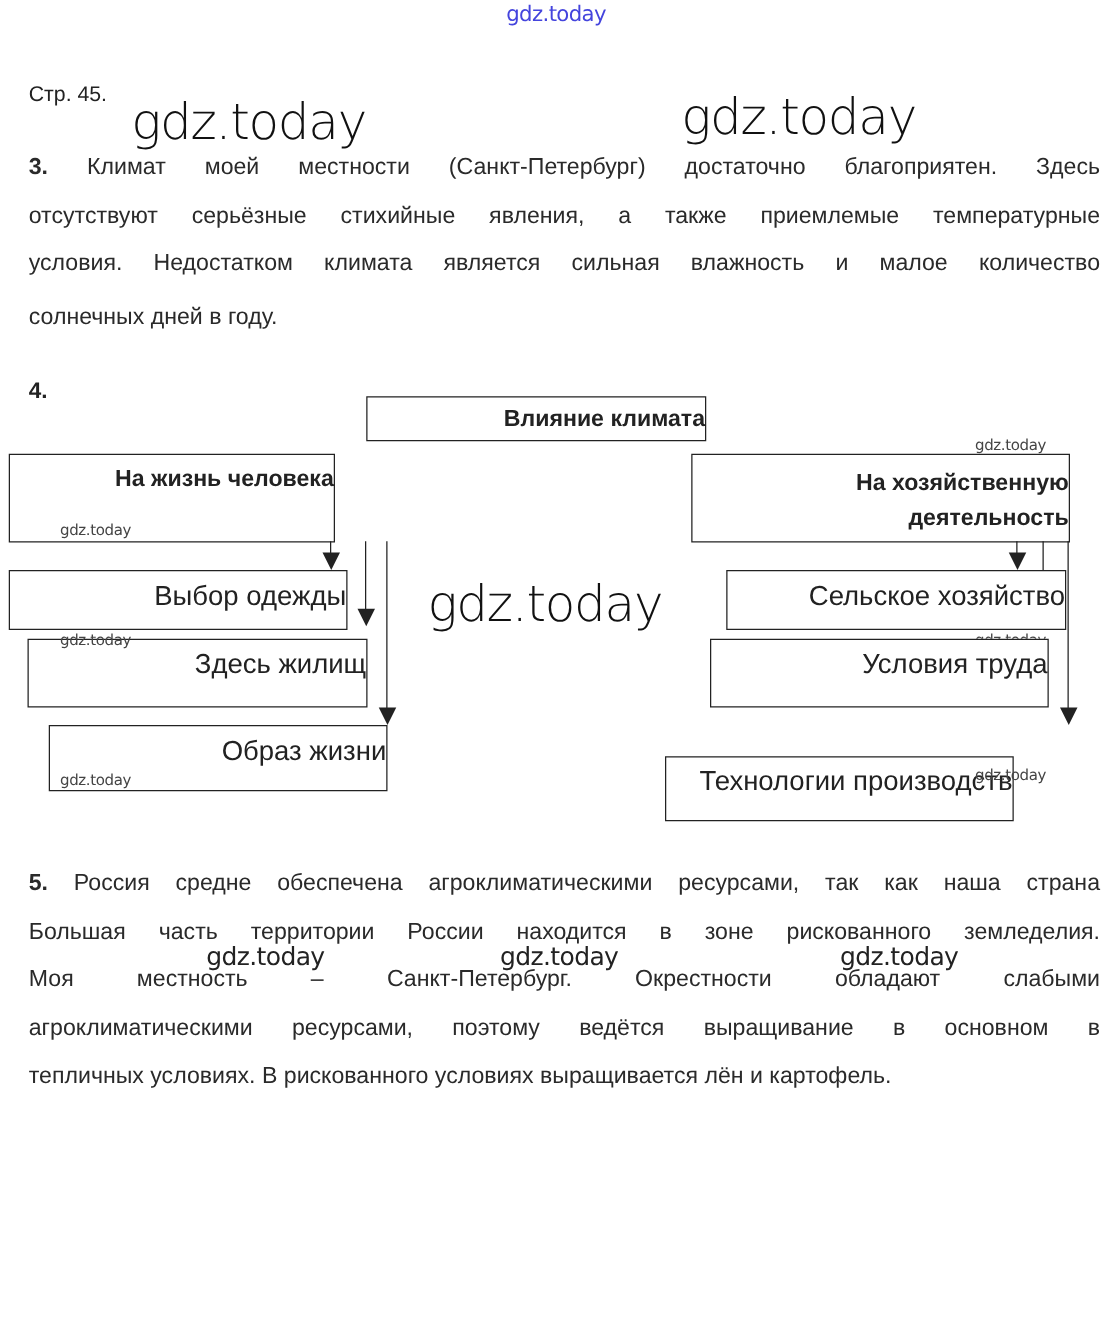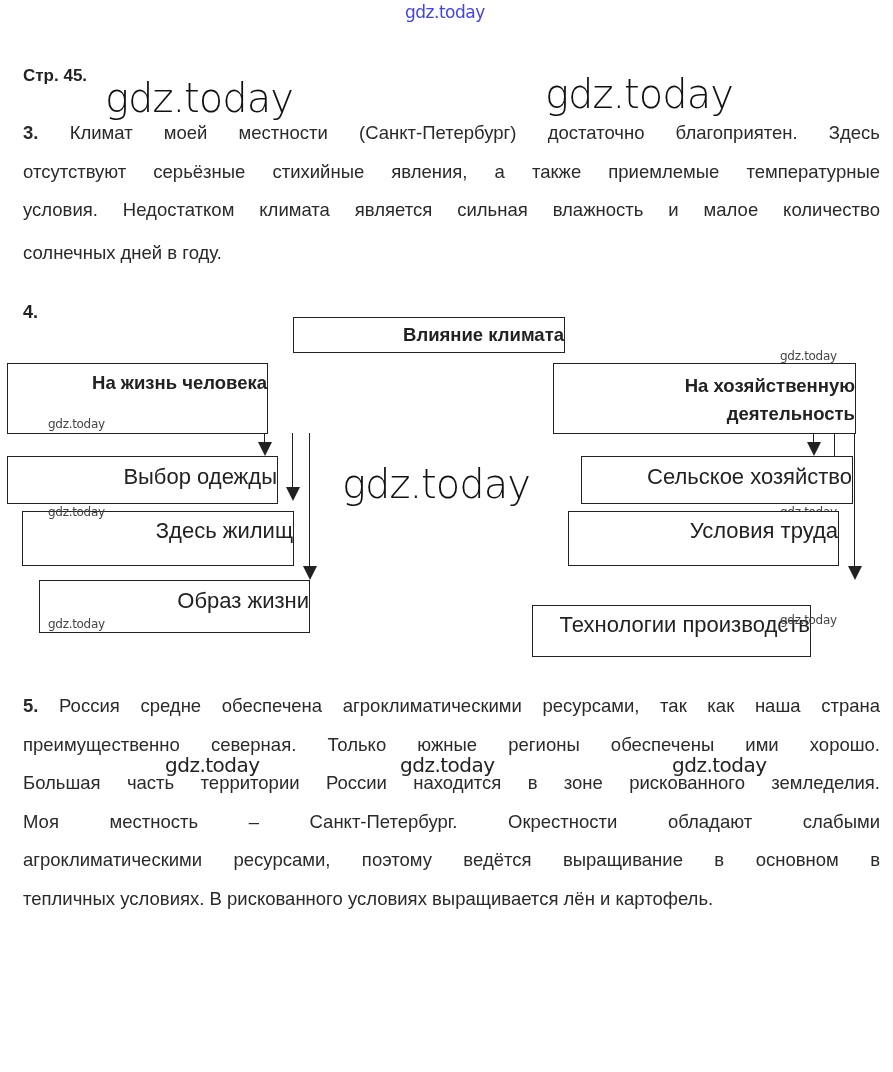--- a/index.html
+++ b/index.html
@@ -5,21 +5,21 @@
   html, body { margin: 0; padding: 0; }
   body {
     width: 893px; height: 1072px; position: relative; background: #ffffff;
     font-family: "Liberation Sans", sans-serif; color: #222222; overflow: hidden;
   }
   .abs { position: absolute; }
   .wm-top { left: 405px; top: 2px; font-size: 17px; color: #4444dd; font-family: "DejaVu Sans", sans-serif; letter-spacing: -0.5px; }
   .wm-big { font-family: "DejaVu Sans", sans-serif; font-weight: 300; font-size: 40px; color: #111; letter-spacing: -1px; line-height: 1; }
   .wm-small { font-family: "DejaVu Sans", sans-serif; font-size: 12px; color: #444; line-height: 1; letter-spacing: -0.3px; }
   .wm-mid { font-family: "DejaVu Sans", sans-serif; font-size: 20px; color: #222; line-height: 1; letter-spacing: -0.5px; }
-  .page-num { left: 23px; top: 66px; font-size: 17px; font-weight: bold; color: #222; }
+  .page-num { left: 23px; top: 66px; font-size: 17px; font-weight: normal; color: #222; }
   .para { left: 23px; width: 857px; font-size: 18.5px; color: #2a2a2a; text-align: justify; text-align-last: left; }
   .line { display: block; height: 38.5px; line-height: 38px; text-align: justify; text-align-last: justify; white-space: nowrap; }
   .line.last { text-align-last: left; }
   .num { font-weight: bold; }
   .task4 { left: 23px; top: 302px; font-size: 18px; font-weight: bold; }
   .box { position: absolute; border: 1.5px solid #222; background: #fff; box-sizing: border-box; text-align: right; color: #222; }
   .box .t { display: block; font-size: 22px; }
   .box.head .t { font-weight: bold; font-size: 18.5px; }
   .vline { position: absolute; width: 0; border-left: 1.5px solid #222; }
   .arrow { position: absolute; width: 0; height: 0; border-left: 7px solid transparent; border-right: 7px solid transparent; border-top: 14px solid #222; }
@@ -95,21 +95,20 @@
     <span class="t">Условия труда</span>
   </div>
   <div class="box" style="left:532px; top:581px; width:279px; height:52px; line-height:38px;margin-top:24px;">
     <span class="t">Технологии производств</span>
   </div>
   <div class="abs wm-small" style="left:780px; top:614px;">gdz.today</div>
 </div>
 
 <div class="abs para" style="top:687px;">
   <span class="line"><span class="num">5.</span> <span>Россия средне обеспечена агроклиматическими ресурсами, так как наша страна</span></span>
-  <span class="line">преимущественно северная. Только южные регионы обеспечены ими хорошо.</span>
   <span class="line">Большая часть территории России находится в зоне рискованного земледелия.</span>
   <span class="line">Моя местность – Санкт-Петербург. Окрестности обладают слабыми</span>
   <span class="line">агроклиматическими ресурсами, поэтому ведётся выращивание в основном в</span>
   <span class="line last">тепличных условиях. В рискованного условиях выращивается лён и картофель.</span>
 </div>
 <div class="abs wm-mid" style="left:165px; top:755px;">gdz.today</div>
 <div class="abs wm-mid" style="left:400px; top:755px;">gdz.today</div>
 <div class="abs wm-mid" style="left:672px; top:755px;">gdz.today</div>
 
 </body></html>

